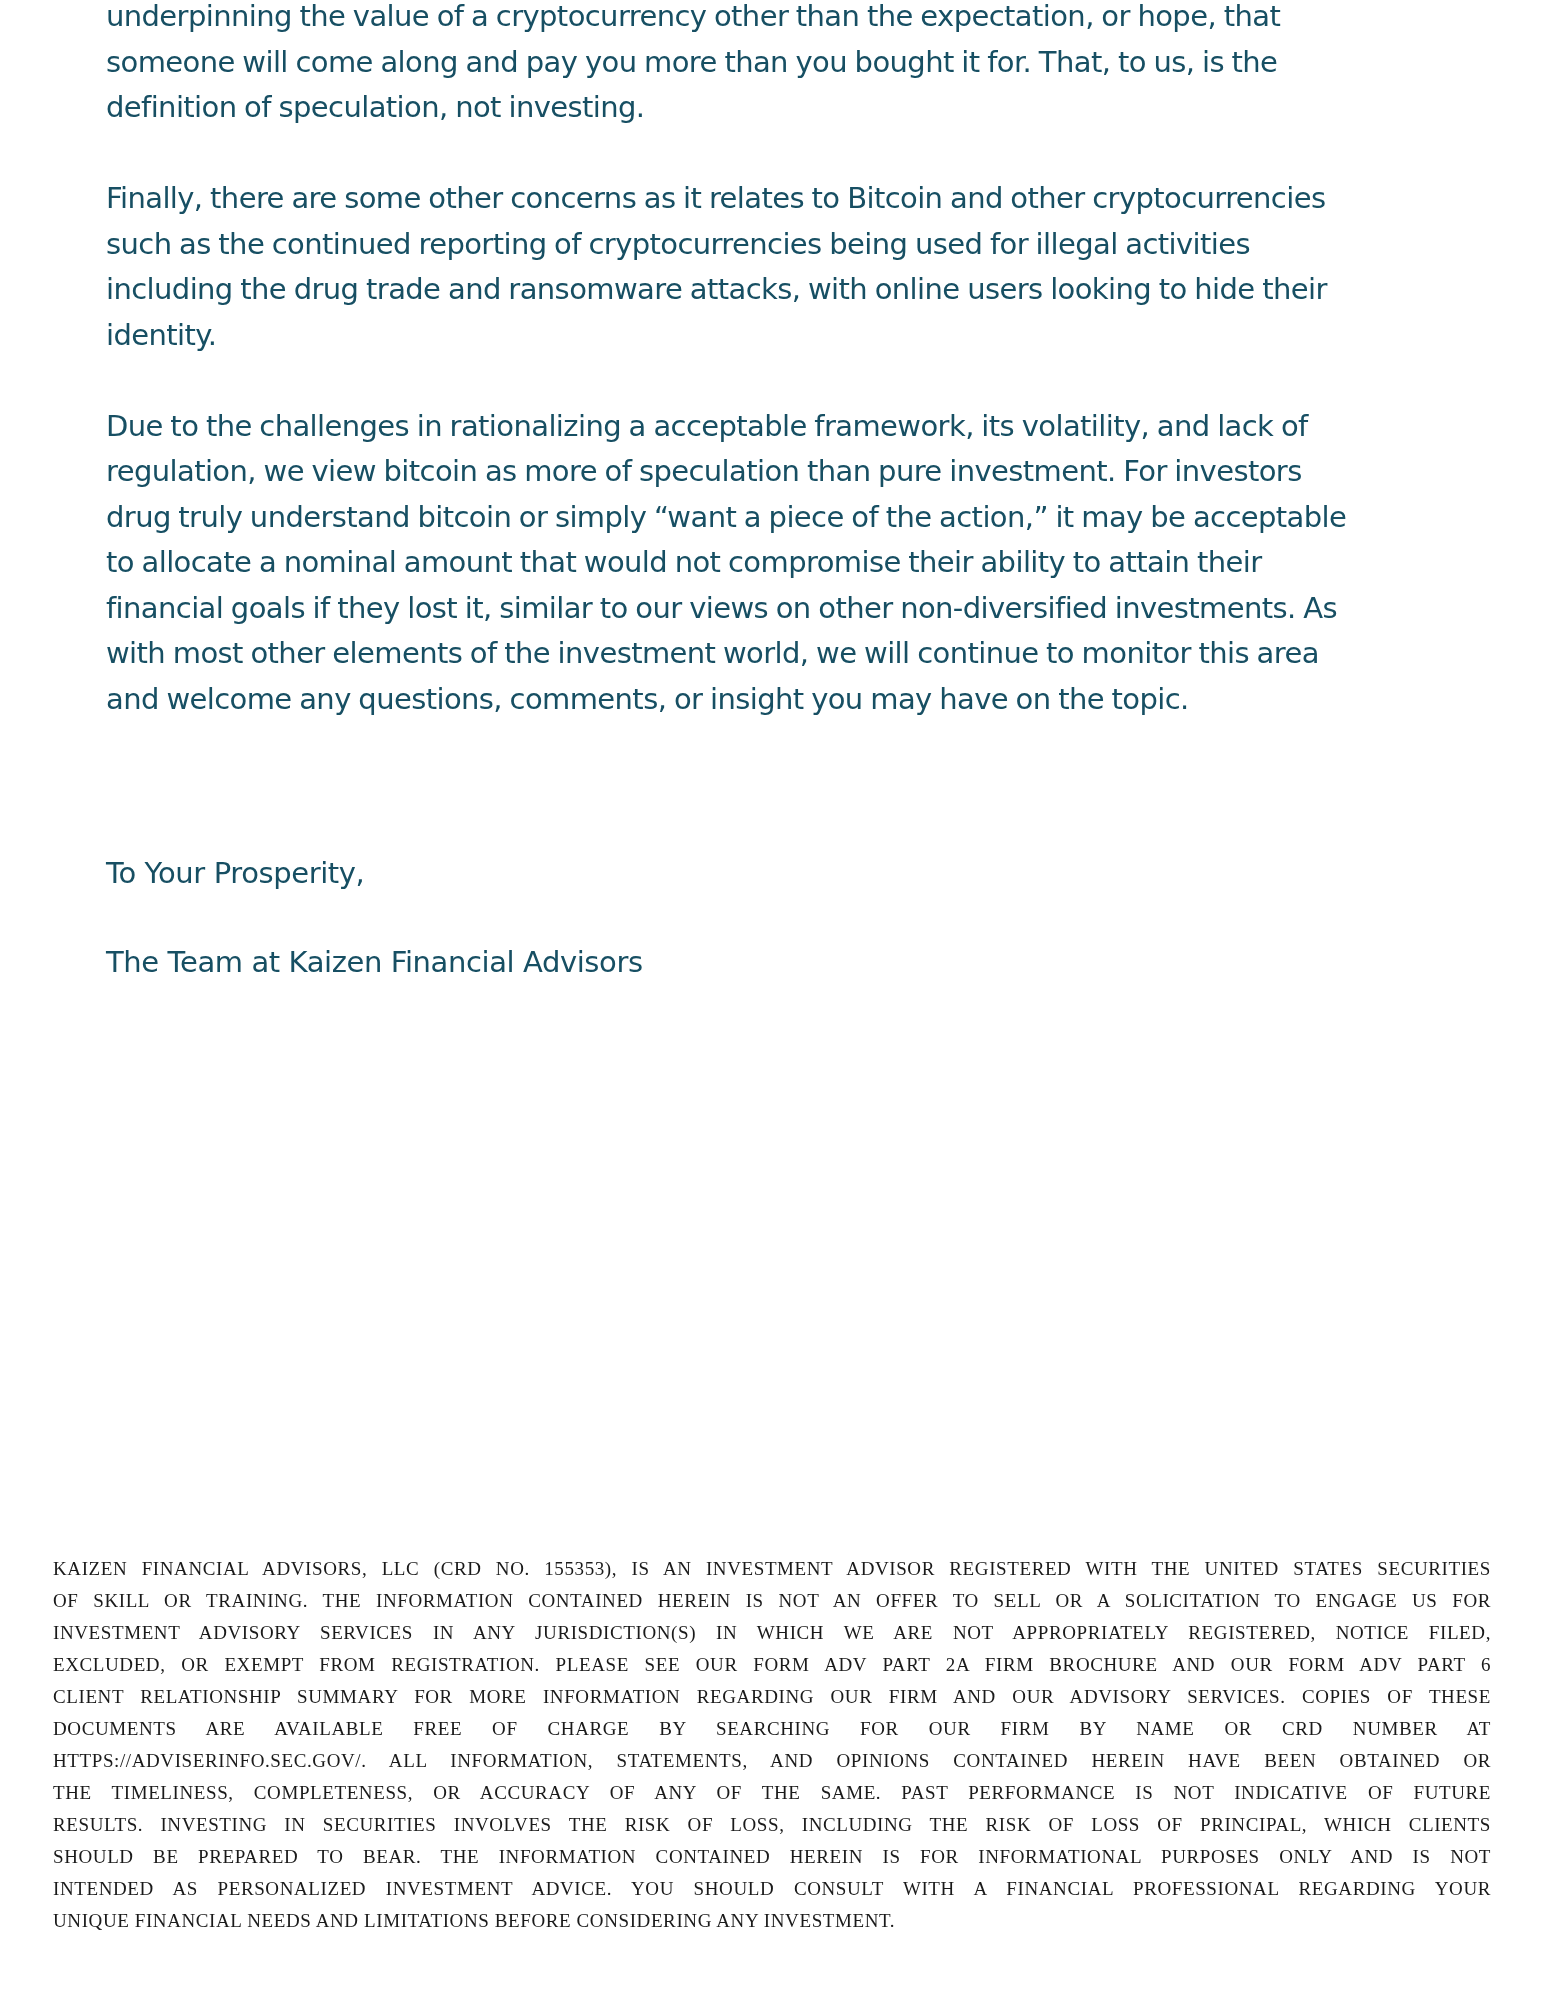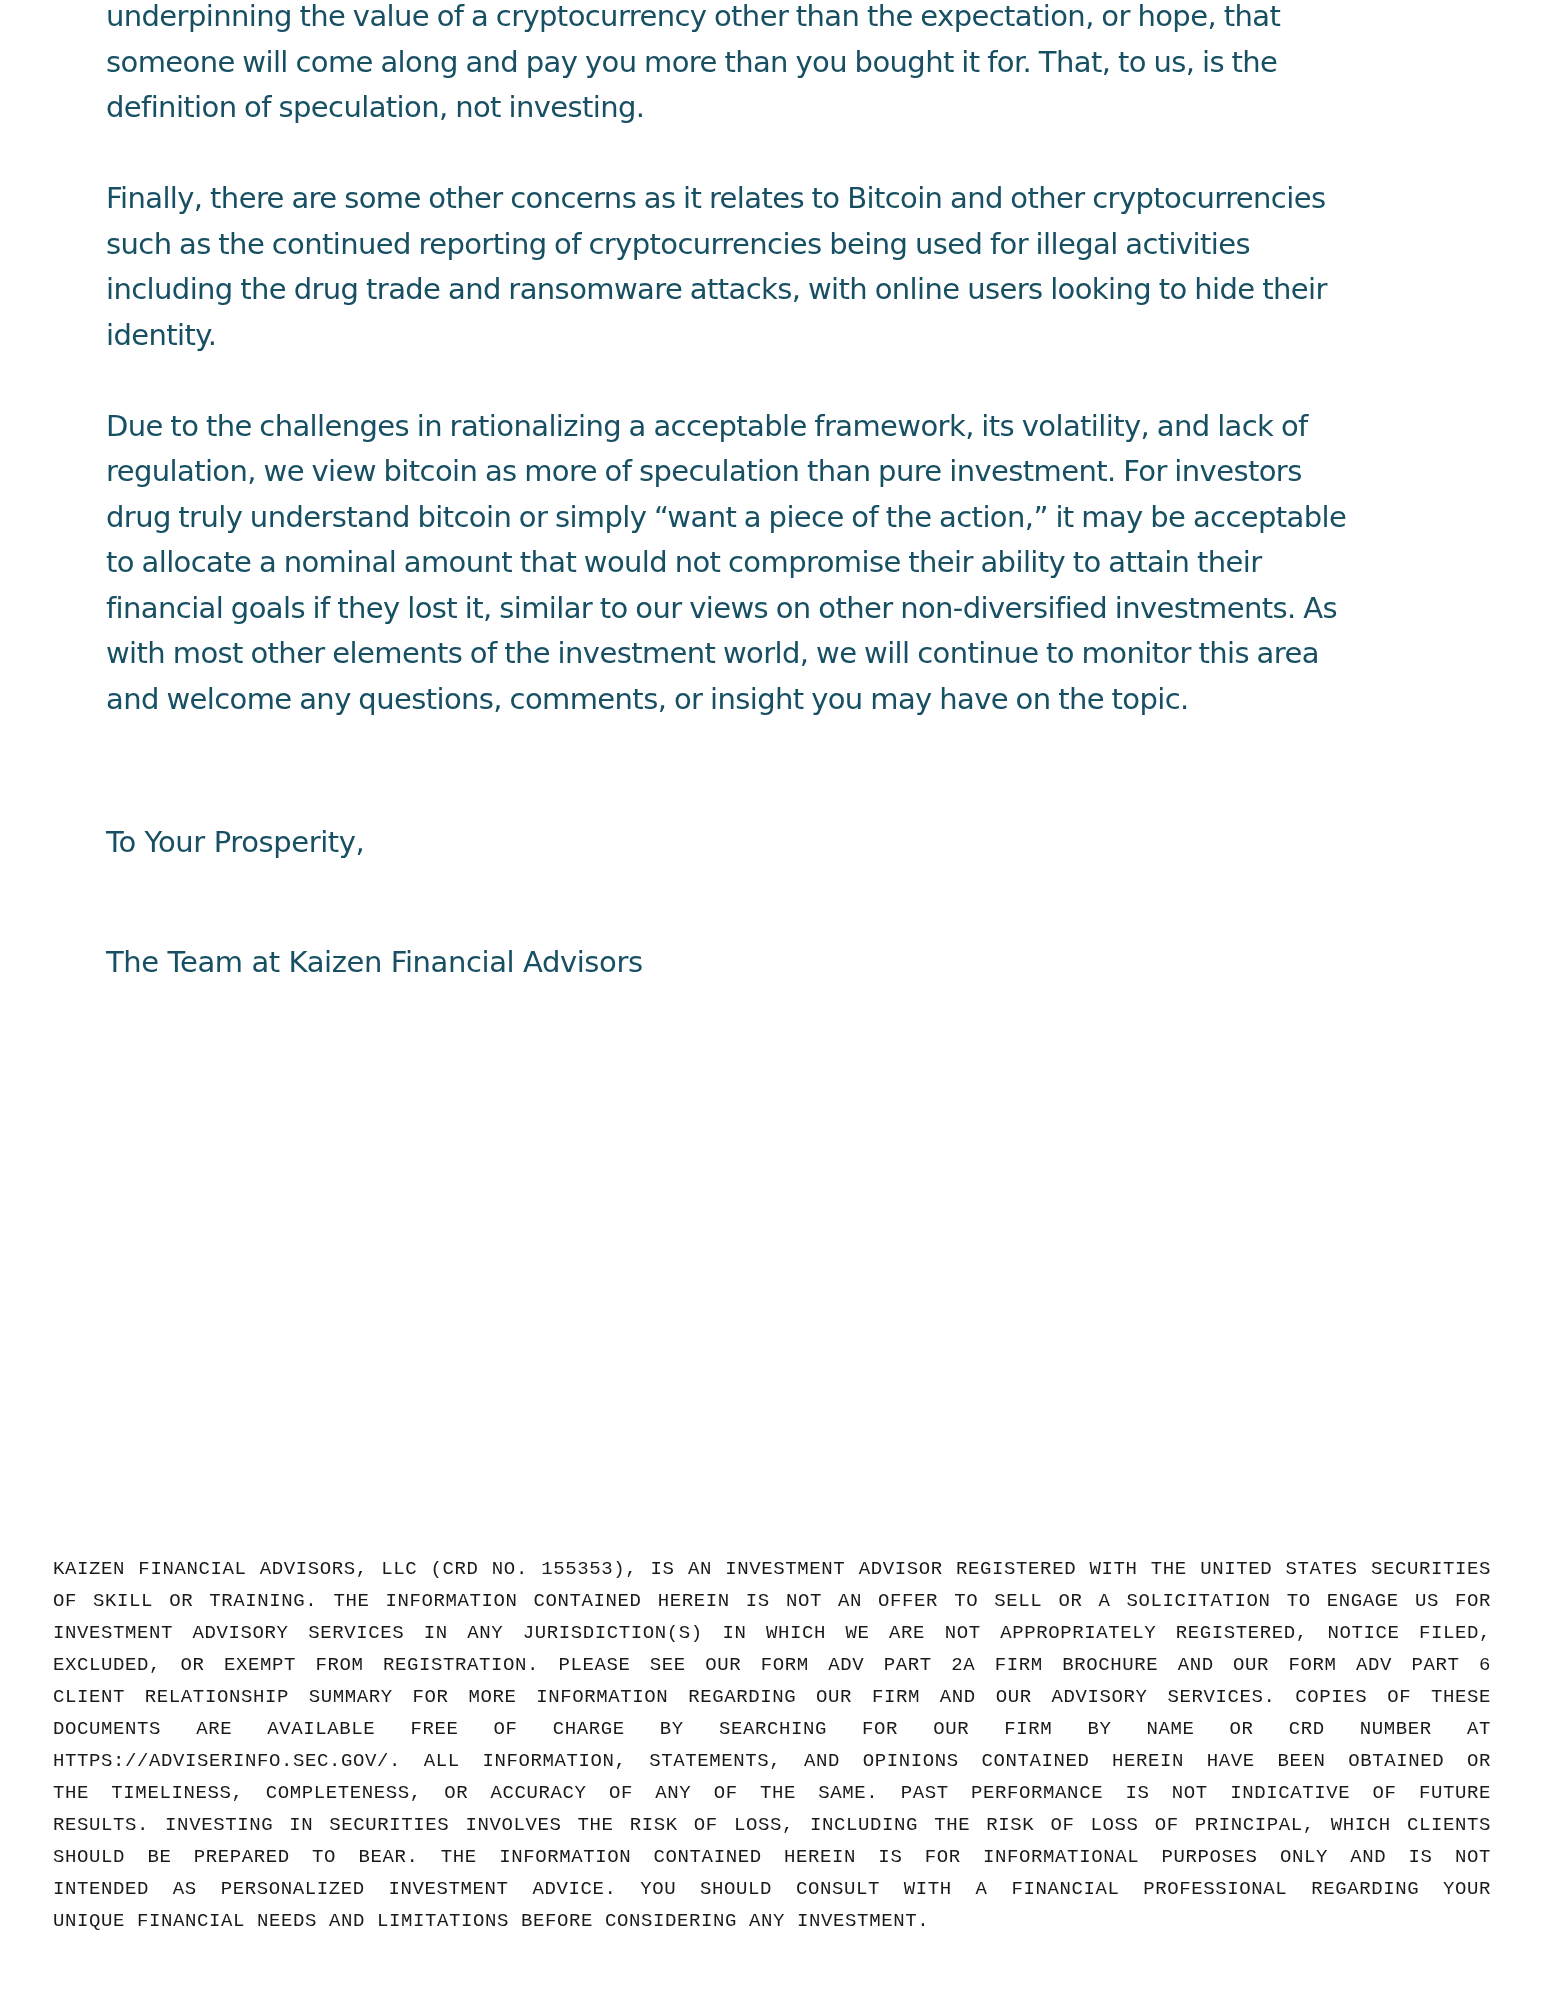--- a/index.html
+++ b/index.html
@@ -35,30 +35,30 @@
     .closing {
       position: absolute;
       left: 106px;
       color: #174f63;
       font-family: "DejaVu Sans", sans-serif;
       font-size: 29px;
       line-height: 45px;
       letter-spacing: -0.4px;
       white-space: nowrap;
     }
-    .closing.salutation { top: 820px; }
+    .closing.salutation { top: 851px; }
     .closing.signature { top: 900px; margin-top: 40px; }
 
     .disclaimer {
       position: absolute;
       left: 53px;
       top: 1553px;
       width: 1438px;
       color: #1a1a1a;
-      font-family: Liberation Mono, monospace;
+      font-family: Liberation Serif, serif;
       font-size: 19px;
       line-height: 32px;
       letter-spacing: 0.6px;
     }
     .disclaimer .dline {
       display: block;
       white-space: nowrap;
       text-align: justify;
       text-align-last: justify;
       overflow: hidden;

